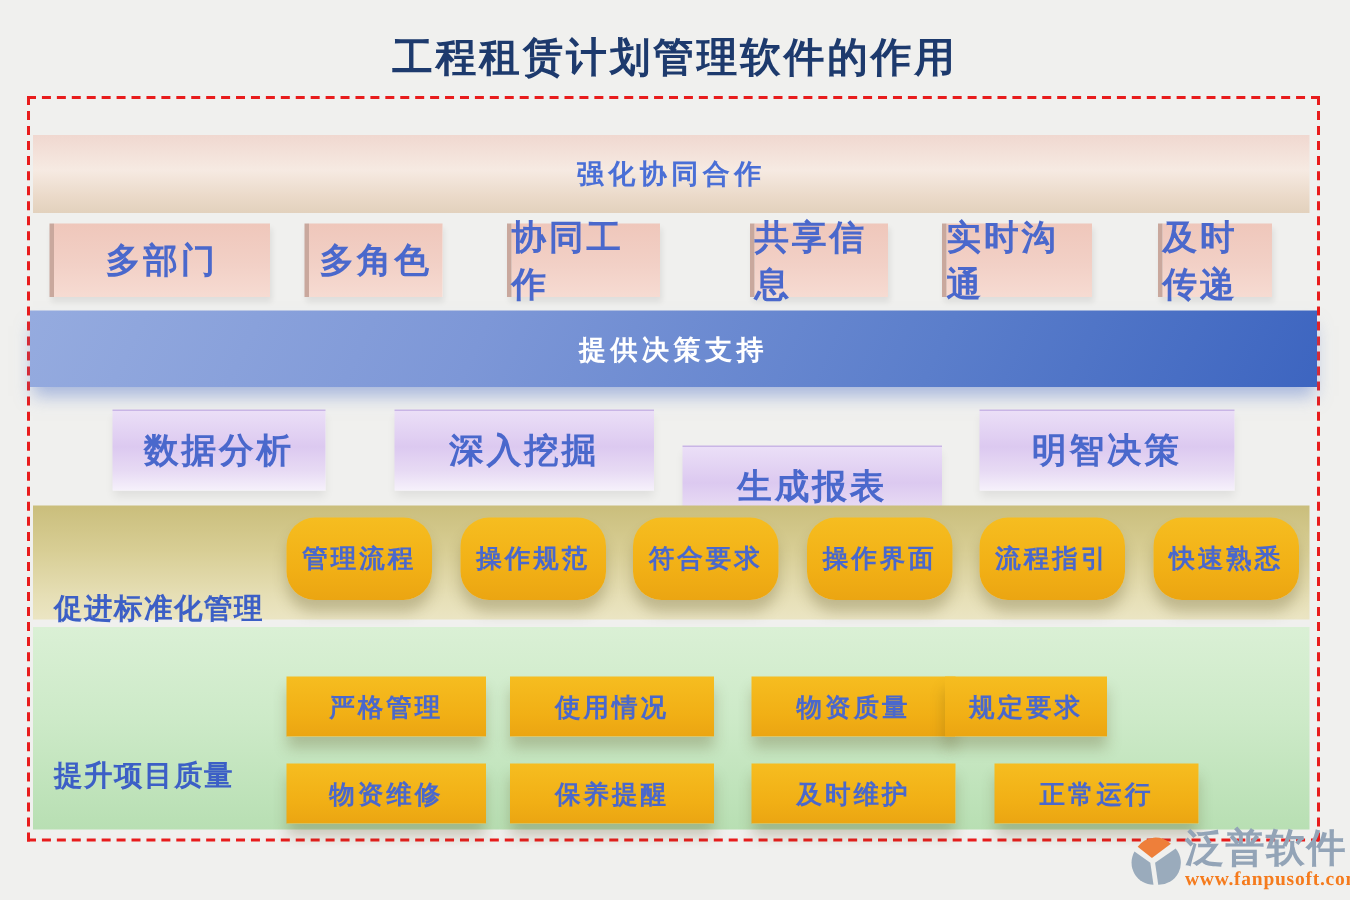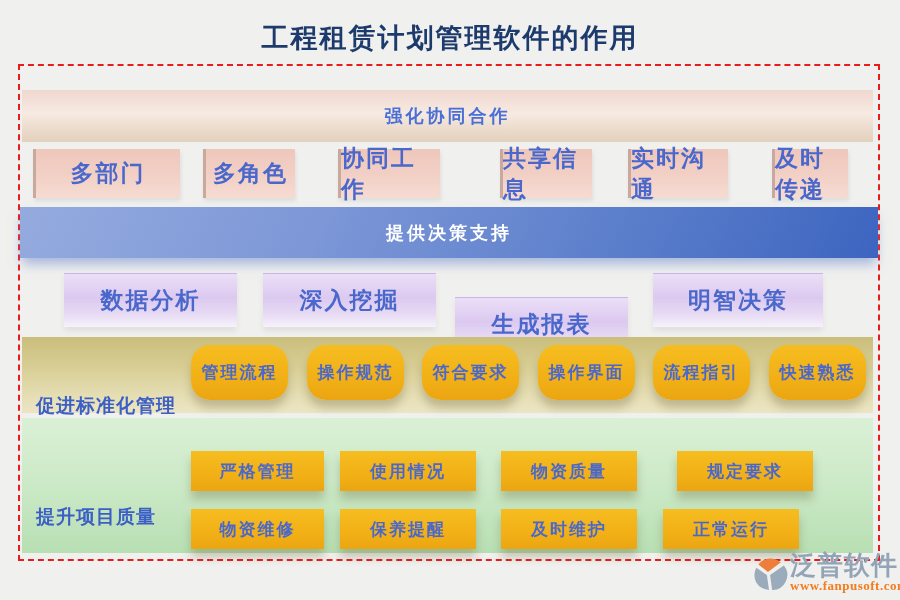--- a/index.html
+++ b/index.html
@@ -113,41 +113,41 @@
 
   <div class="banner banner-pink">强化协同合作</div>
   <div class="node pbox" style="left:13px;width:147px;">多部门</div>
   <div class="node pbox" style="left:183px;width:92px;">多角色</div>
   <div class="node pbox" style="left:318px;width:102px;">协同工作</div>
   <div class="node pbox" style="left:480px;width:92px;">共享信息</div>
   <div class="node pbox" style="left:608px;width:100px;">实时沟通</div>
   <div class="node pbox" style="left:752px;width:76px;">及时传递</div>
 
   <div class="banner banner-blue">提供决策支持</div>
-  <div class="node lbox" style="left:44px;width:173px;">数据分析</div>
+  <div class="node lbox" style="left:55px;width:142px;">数据分析</div>
   <div class="node lbox" style="left:243px;width:173px;">深入挖掘</div>
   <div class="node lbox" style="left:435px;width:173px;margin-top:24px;">生成报表</div>
   <div class="node lbox" style="left:633px;width:170px;">明智决策</div>
 
   <div class="section section-olive">
     <div class="section-label">促进标准化管理</div>
     <div class="node ybox ybox-s" style="left:169px;">管理流程</div>
     <div class="node ybox ybox-s" style="left:285px;">操作规范</div>
     <div class="node ybox ybox-s" style="left:400px;">符合要求</div>
     <div class="node ybox ybox-s" style="left:516px;">操作界面</div>
     <div class="node ybox ybox-s" style="left:631px;">流程指引</div>
     <div class="node ybox ybox-s" style="left:747px;">快速熟悉</div>
   </div>
 
   <div class="section section-green">
     <div class="section-label">提升项目质量</div>
     <div class="node ybox ybox-g" style="left:169px;top:33px;width:133px;">严格管理</div>
     <div class="node ybox ybox-g" style="left:318px;top:33px;width:136px;">使用情况</div>
     <div class="node ybox ybox-g" style="left:479px;top:33px;width:136px;">物资质量</div>
-    <div class="node ybox ybox-g" style="left:655px;top:33px;width:136px;">规定要求</div>
+    <div class="node ybox ybox-g" style="left:608px;top:33px;width:108px;">规定要求</div>
     <div class="node ybox ybox-g" style="left:169px;top:91px;width:133px;">物资维修</div>
     <div class="node ybox ybox-g" style="left:318px;top:91px;width:136px;">保养提醒</div>
     <div class="node ybox ybox-g" style="left:479px;top:91px;width:136px;">及时维护</div>
     <div class="node ybox ybox-g" style="left:641px;top:91px;width:136px;">正常运行</div>
   </div>
 
 </div>
 
 <div class="footer-logo">
   <svg class="logo-mark" viewBox="0 0 36 36" xmlns="http://www.w3.org/2000/svg">

